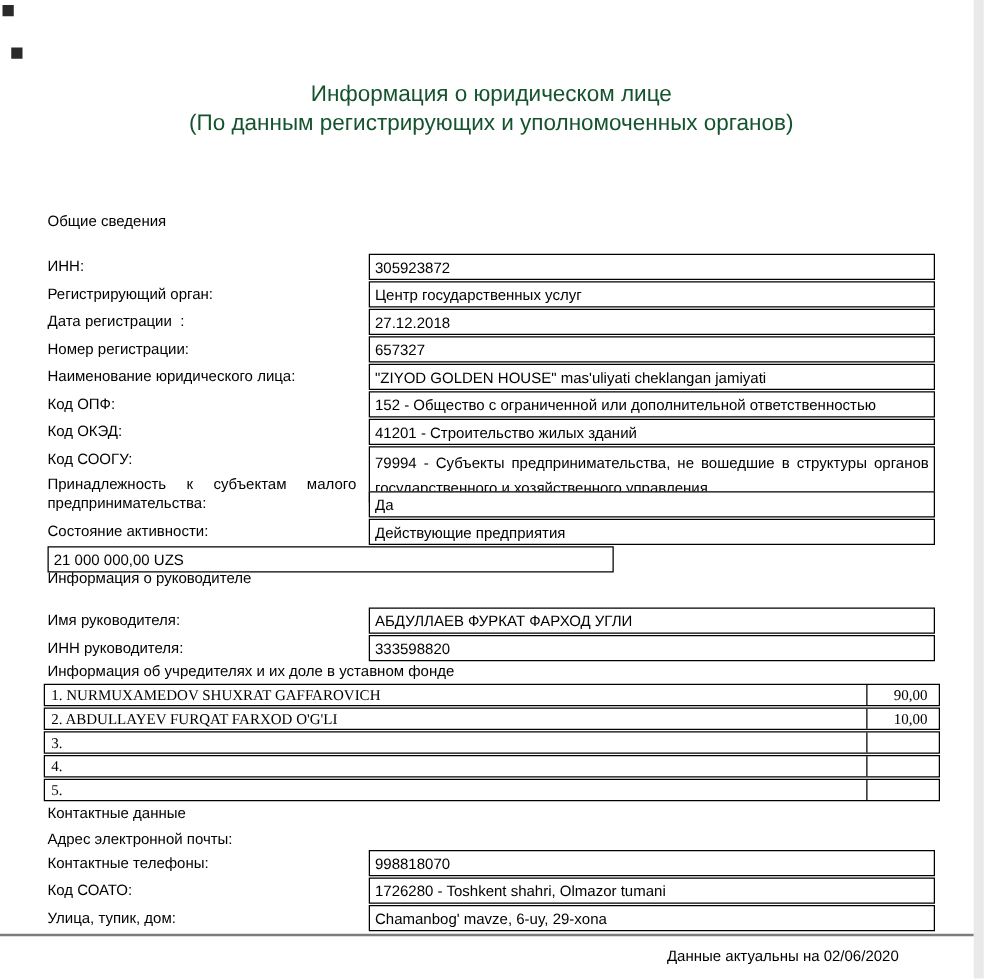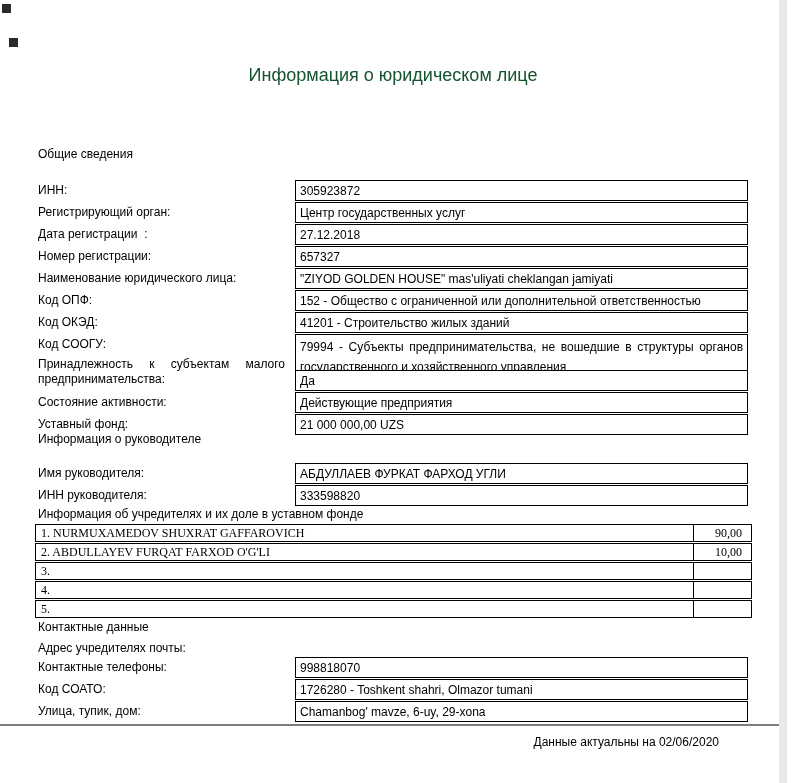--- a/index.html
+++ b/index.html
@@ -45,20 +45,21 @@
 </head>
 <body>
 
 <div class="page">
 
   <div class="content">
     <div class="inner">
 
       <div class="title">
         <div>Информация о юридическом лице</div>
+        <div>(По данным регистрирующих и уполномоченных органов)</div>
       </div>
 
       <div class="section-label sec-general">Общие сведения</div>
 
       <div class="rows-general">
         <div class="row">
           <div class="lbl">ИНН:</div>
           <div class="box">305923872</div>
         </div>
         <div class="row">
@@ -91,21 +92,20 @@
         </div>
         <div class="row row-smallbiz">
           <div class="lbl lbl-justify">Принадлежность к субъектам малого предпринимательства:</div>
           <div class="box">Да</div>
         </div>
         <div class="row">
           <div class="lbl">Состояние активности:</div>
           <div class="box">Действующие предприятия</div>
         </div>
         <div class="row">
-          <div class="lbl">Уставный фонд:</div>
           <div class="box">21 000 000,00 UZS</div>
         </div>
       </div>
 
       <div class="section-label sec-director">Информация о руководителе</div>
 
       <div class="row">
         <div class="lbl">Имя руководителя:</div>
         <div class="box">АБДУЛЛАЕВ ФУРКАТ ФАРХОД УГЛИ</div>
       </div>
@@ -135,21 +135,21 @@
         </div>
         <div class="frow">
           <div class="fname">5.</div>
           <div class="fshare"></div>
         </div>
       </div>
 
       <div class="section-label sec-contacts">Контактные данные</div>
 
       <div class="row">
-        <div class="lbl">Адрес учредителях почты:</div>
+        <div class="lbl">Адрес электронной почты:</div>
       </div>
       <div class="row">
         <div class="lbl">Контактные телефоны:</div>
         <div class="box">998818070</div>
       </div>
       <div class="row">
         <div class="lbl">Код СОАТО:</div>
         <div class="box">1726280 - Toshkent shahri, Olmazor tumani</div>
       </div>
       <div class="row">

